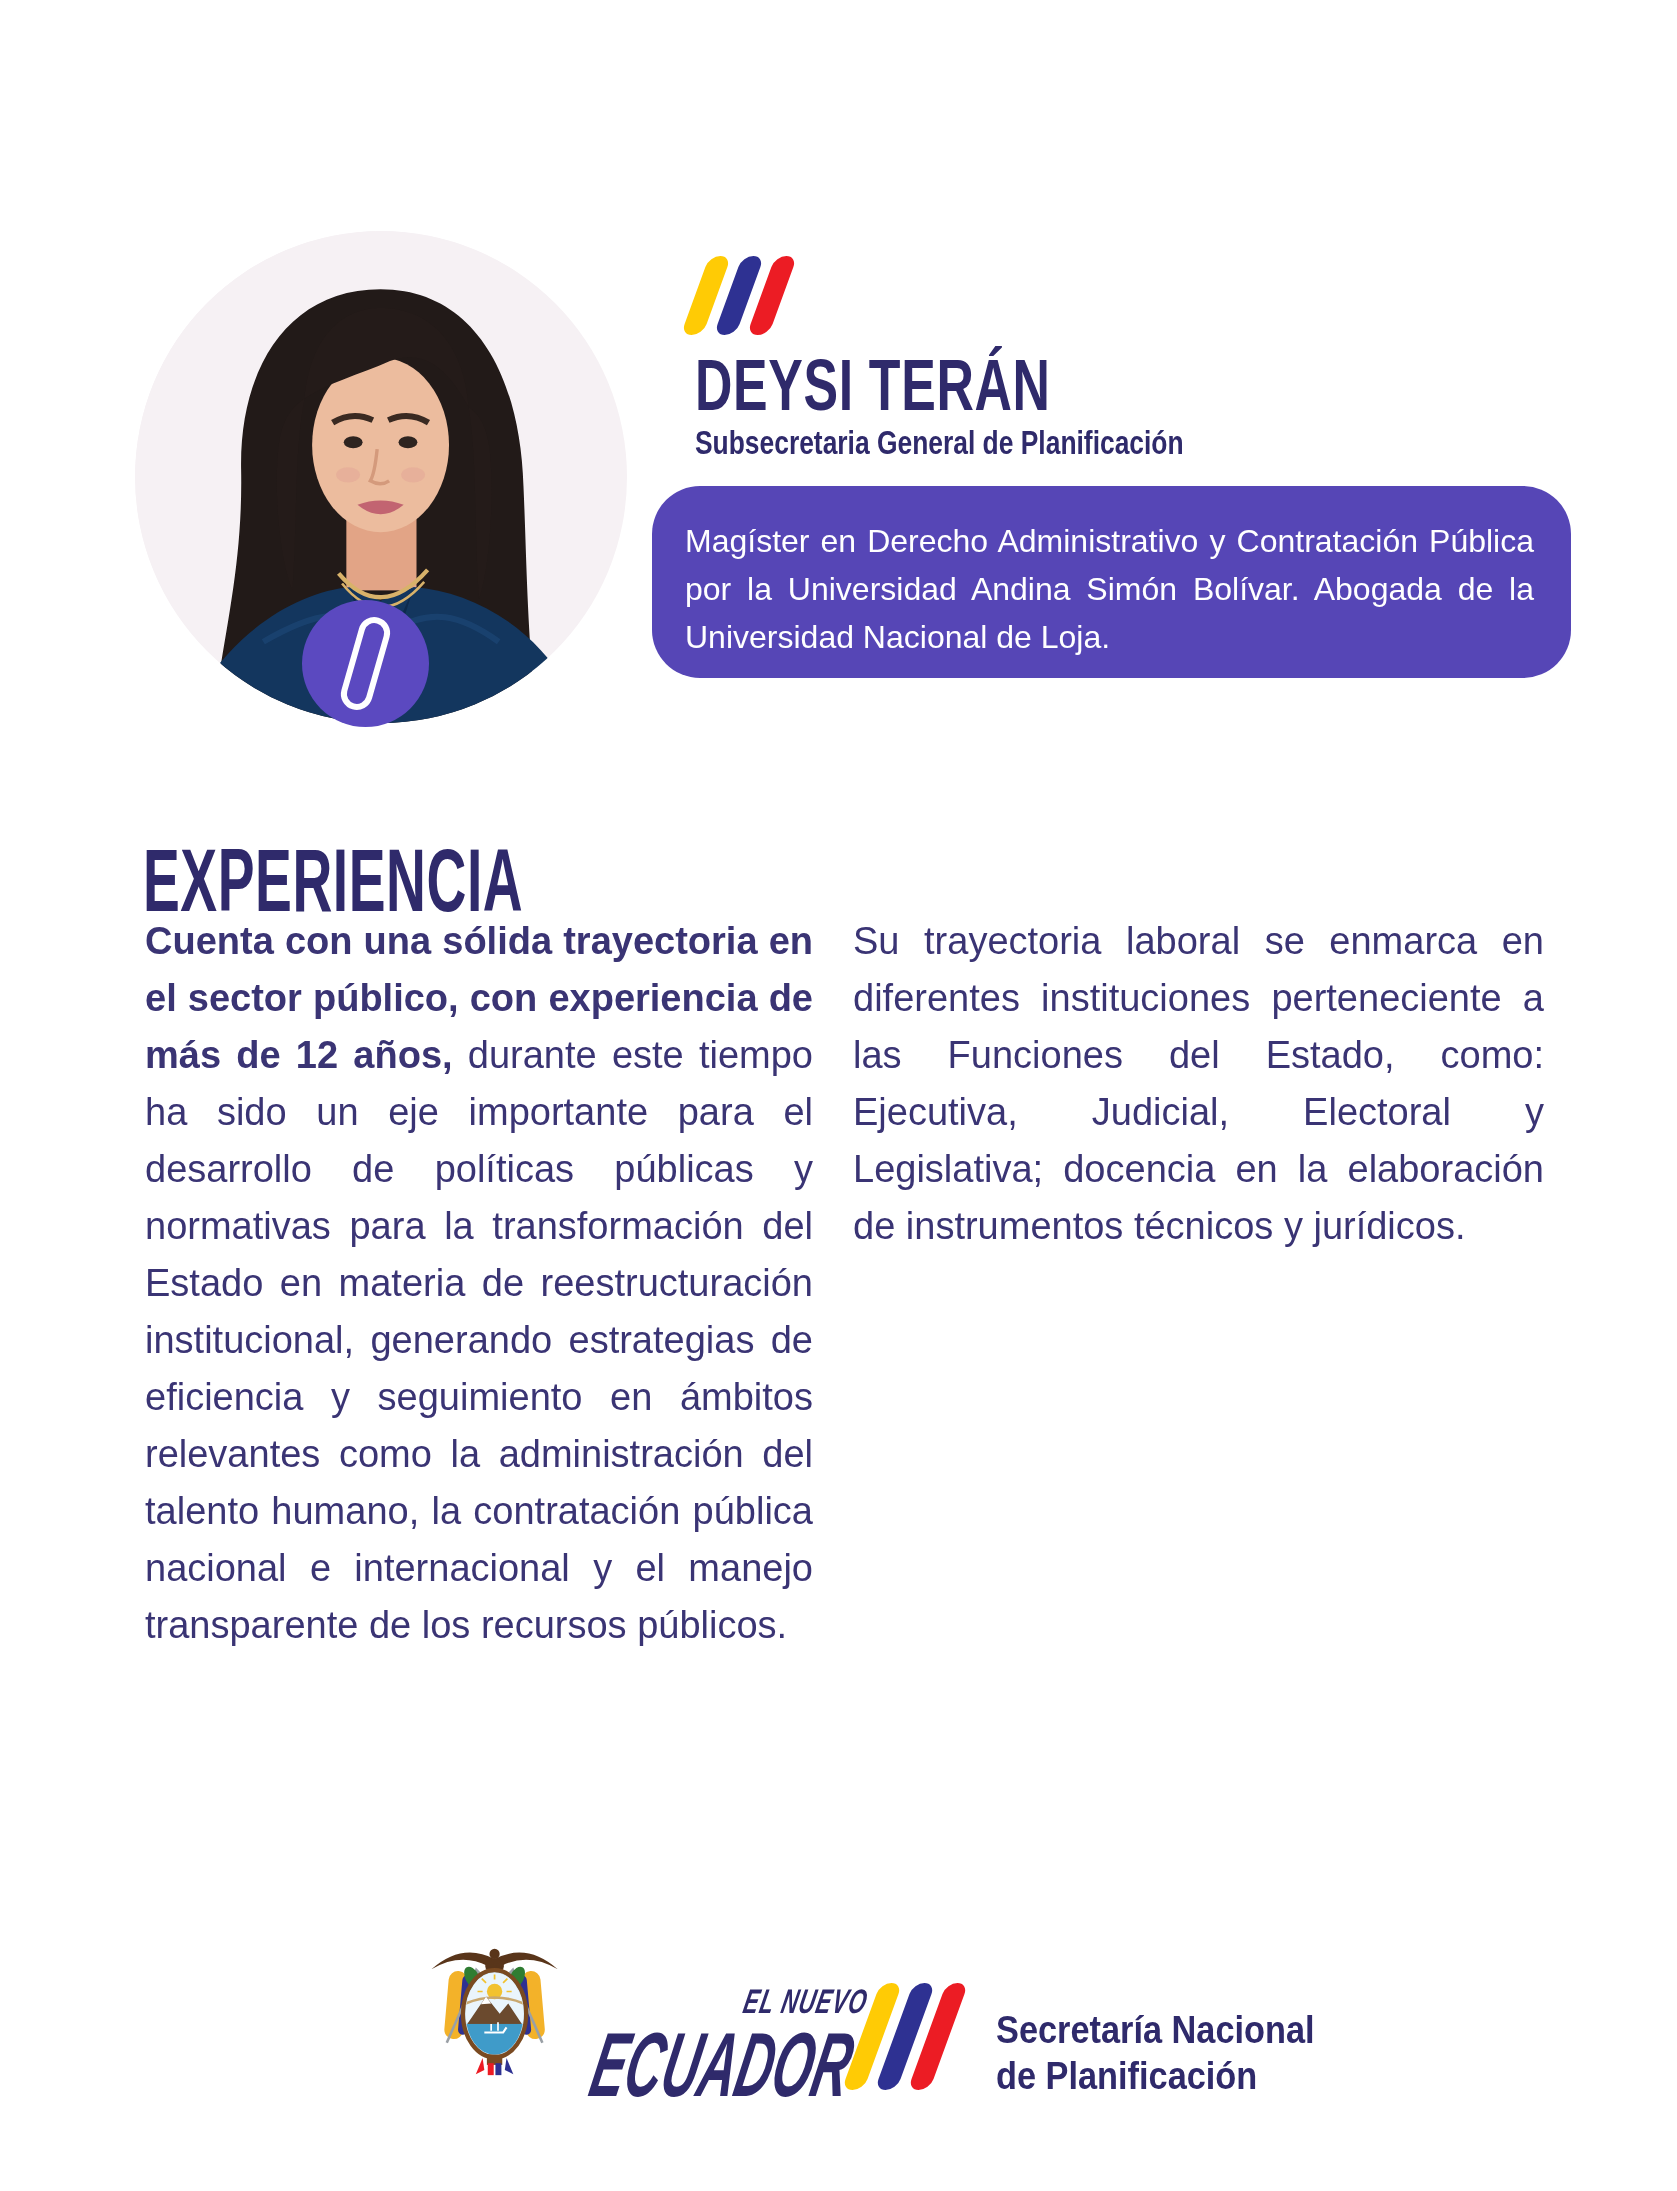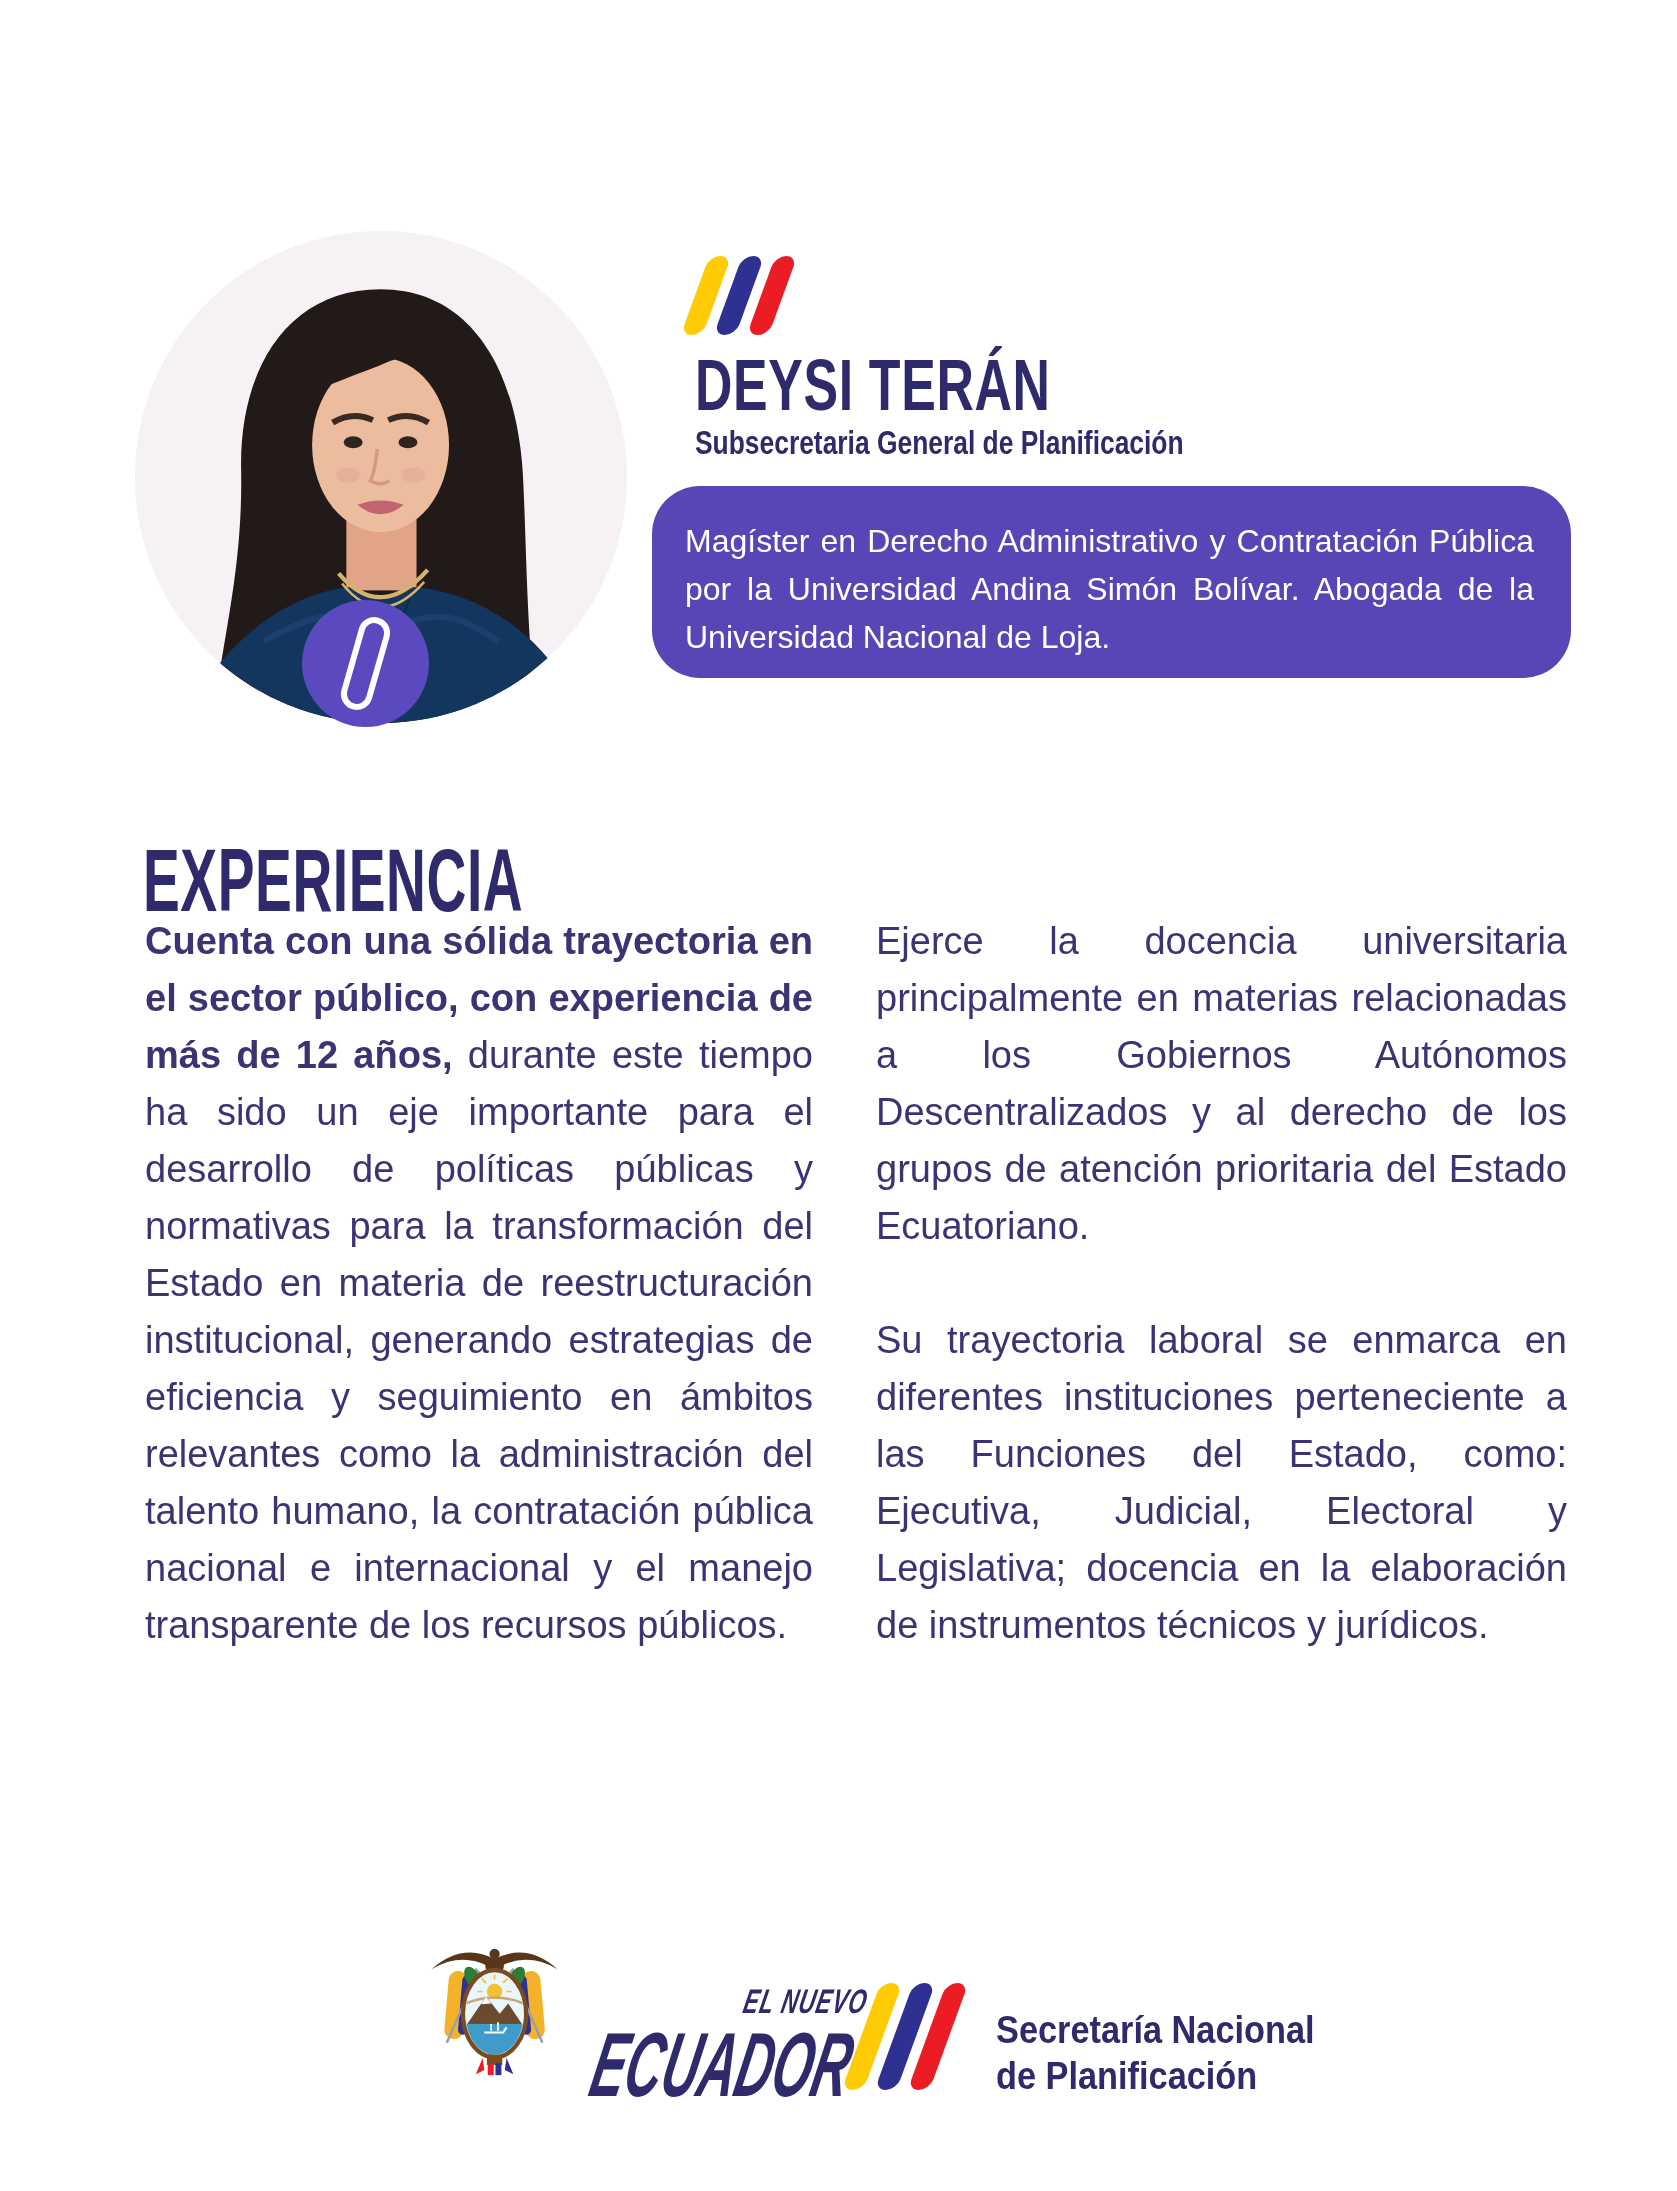--- a/index.html
+++ b/index.html
@@ -66,21 +66,21 @@
   }
   
   .exp-heading{
     position:absolute;left:143px;top:836px;
     font-size:89px;font-weight:700;line-height:1;
     color:var(--navy);letter-spacing:0.9px;
     transform:scaleX(.62);transform-origin:left top;white-space:nowrap;
   }
   .columns{
     position:absolute;left:145px;top:913px;
-    width:1422px;display:flex;gap:63px;
+    width:1422px;display:flex;gap:40px;
   }
   .columns p{
     font-size:38px;line-height:57px;
     color:var(--body);text-align:justify;
   }
   .col-left{width:668px;}
   .col-right{width:691px;}
   .col-right p + p{margin-top:57px;}
   .columns strong{font-weight:700;color:var(--body);}
   
@@ -168,21 +168,20 @@
       <p>Magíster en Derecho Administrativo y Contratación Pública por la Universidad Andina Simón Bolívar. Abogada de la Universidad Nacional de Loja.</p>
     </div>
   </header>
 
   <main>
     <h3 class="exp-heading">EXPERIENCIA</h3>
 
     <div class="columns">
       <p class="col-left"><strong>Cuenta con una sólida trayectoria en el sector público, con experiencia de más de 12 años,</strong><span> durante este tiempo ha sido un eje importante para el desarrollo de políticas públicas y normativas para la transformación del Estado en materia de reestructuración institucional, generando estrategias de eficiencia y seguimiento en ámbitos relevantes como la administración del talento humano, la contratación pública nacional e internacional y el manejo transparente de los recursos públicos.</span></p>
       <div class="col-right">
-        <p>Ejerce la docencia universitaria principalmente en materias relacionadas a los Gobiernos Autónomos Descentralizados y al derecho de los grupos de atención prioritaria del Estado Ecuatoriano.</p>
         <p>Su trayectoria laboral se enmarca en diferentes instituciones perteneciente a las Funciones del Estado, como: Ejecutiva, Judicial, Electoral y Legislativa; docencia en la elaboración de instrumentos técnicos y jurídicos.</p>
       </div>
     </div>
   </main>
 
   <footer>
 
     <div class="coat">
       <svg viewBox="0 0 157 157">
         <defs>

